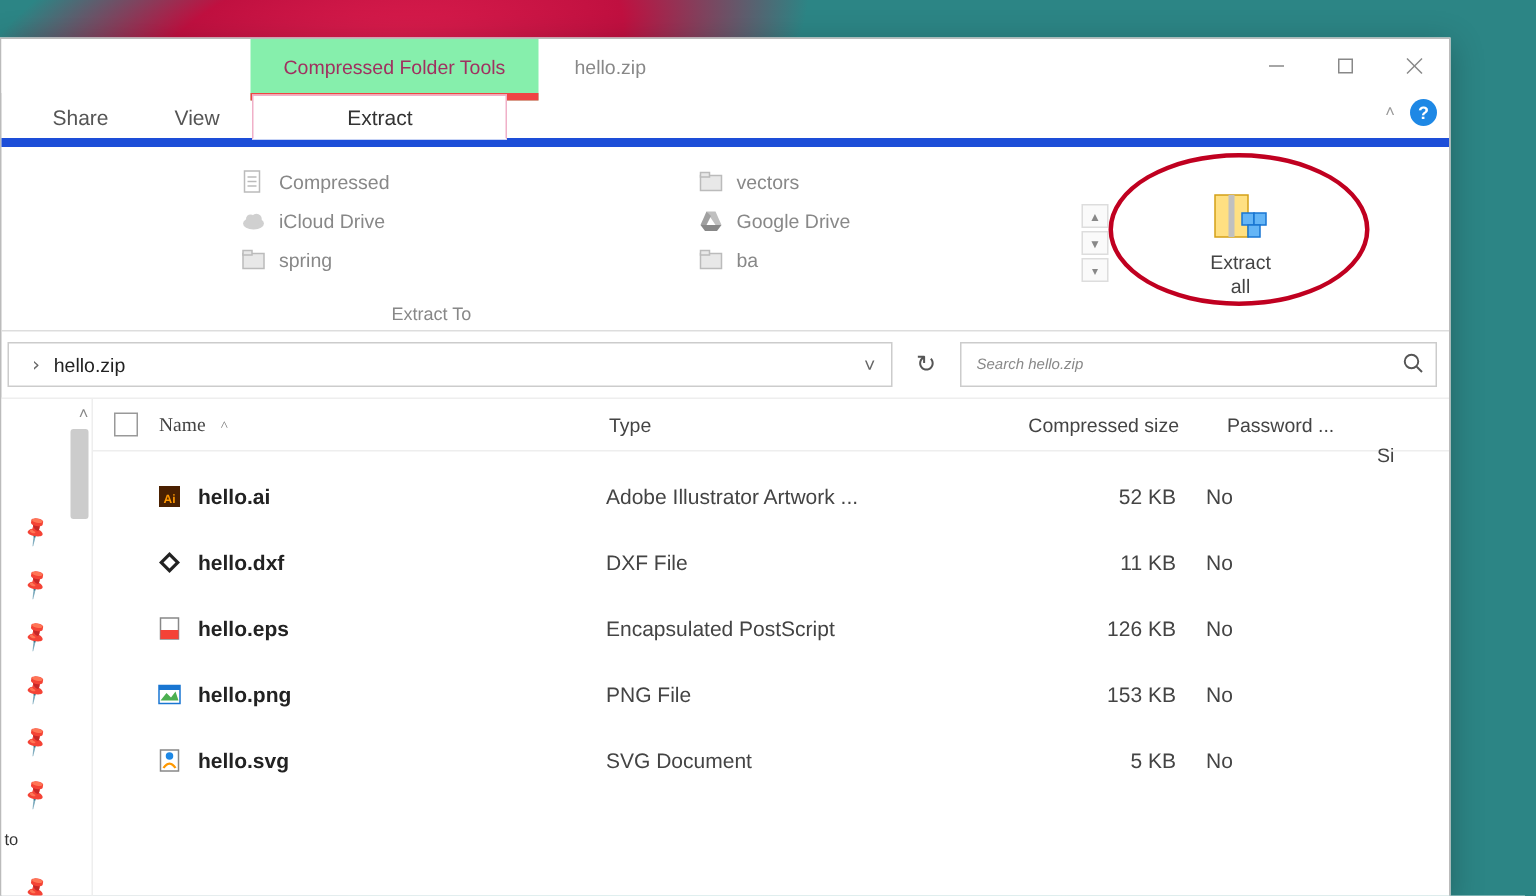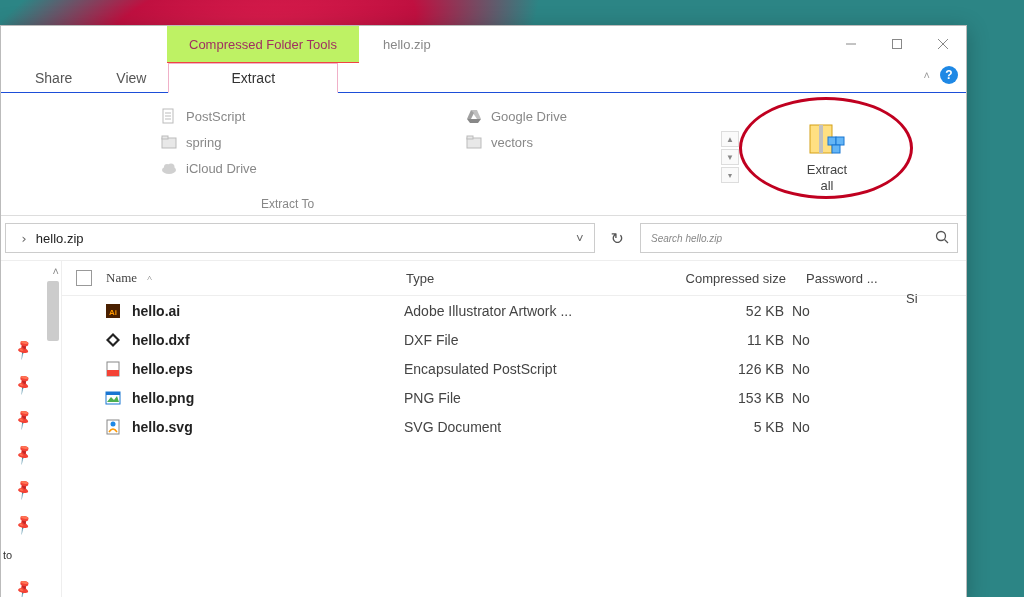--- a/index.html
+++ b/index.html
@@ -47,26 +47,26 @@
     height: 36px;
     background: #fff;
     position: relative;
   }
   .context-tab {
     position: absolute;
     left: 166px;
     top: 0;
     height: 36px;
     padding: 0 22px;
-    background: #bef264;
+    background: #86efac;
     color: #a03060;
     display: flex;
     align-items: center;
     font-size: 13px;
-    border-bottom: 1px solid #ef4444;
+    border-bottom: 5px solid #ef4444;
   }
   .window-title {
     position: absolute;
     left: 382px;
     top: 0;
     height: 36px;
     display: flex;
     align-items: center;
     color: #888;
     font-size: 13px;
@@ -86,21 +86,21 @@
     color: #888;
     cursor: pointer;
   }
   .win-btn svg { width: 12px; height: 12px; }
 
   
   .ribbon-tabs {
     display: flex;
     align-items: flex-end;
     height: 30px;
-    border-bottom: 1px solid #1d4ed8;
+    border-bottom: 6px solid #1d4ed8;
     position: relative;
     padding-left: 12px;
   }
   .ribbon-tab {
     padding: 6px 22px;
     color: #555;
     cursor: pointer;
     font-size: 14px;
   }
   .ribbon-tab.active {
@@ -346,45 +346,46 @@
   }
   .chk {
     width: 14px;
     height: 14px;
     border: 1px solid #999;
     margin-right: 14px;
     cursor: pointer;
   }
   .col-name { width: 300px; display:flex; align-items:center; gap:4px;font-family:Liberation Serif, serif; }
   .col-type { width: 220px; }
-  .col-comp { width: 160px; text-align: right; padding-right: 20px;}
+  .col-comp { width: 160px; text-align: right; padding-right: 32px;}
   .col-pass { width: 100px; }
   .col-si   { flex: 1; margin-top: 40px; }
   .sort-arrow { font-size: 9px; margin-left: 6px; color:#666; }
 
   .file-row {
     display: flex;
     align-items: center;
     height: 29px;
     padding-left: 42px;
     color: #333;
     font-size: 14px;
     cursor: pointer;
+    margin-top: 15px;
   }
   .file-icon {
     width: 18px;
     height: 18px;
     margin-right: 10px;
     display: flex;
     align-items: center;
     justify-content: center;
   }
   .cell-name { width: 272px; font-weight: 600; color:#222; }
   .cell-type { width: 220px; color:#444; font-weight:400;}
-  .cell-comp { width: 160px; text-align: right; color:#444; padding-right:8px; font-weight:400;}
+  .cell-comp { width: 160px; text-align: right; color:#444; padding-right:20px; font-weight:400;}
   .cell-pass { width: 100px; color:#444; font-weight:400;}
 </style>
 </head>
 <body>
 
 <div class="desktop-bg"></div>
 
 <div class="window">
 
   <div class="titlebar-row">
@@ -429,61 +430,70 @@
       <div class="dest-col" id="destcol1">
           <div class="dest-item">
             <span class="dest-icon">
               <svg width="18" height="18" viewBox="0 0 18 18">
                 <rect x="3" y="2" width="10" height="14" fill="#fff" stroke="#bbb"></rect>
                 <line x1="5" y1="6" x2="11" y2="6" stroke="#bbb"></line>
                 <line x1="5" y1="9" x2="11" y2="9" stroke="#bbb"></line>
                 <line x1="5" y1="12" x2="11" y2="12" stroke="#bbb"></line>
               </svg>
             </span>
-            <span>PostScript</span>
-          </div>
-          <div class="dest-item">
-            <span class="dest-icon">
-              <svg width="18" height="18" viewBox="0 0 18 18">
-                <rect x="2" y="5" width="14" height="10" fill="#e8e8e8" stroke="#bbb"></rect>
-                <rect x="2" y="3" width="6" height="3" fill="#e8e8e8" stroke="#bbb"></rect>
-              </svg>
-            </span>
-            <span>spring</span>
+            <span>Compressed</span>
           </div>
           <div class="dest-item">
             <span class="dest-icon">
               <svg width="18" height="18" viewBox="0 0 18 18">
                 <ellipse cx="9" cy="11" rx="7" ry="4" fill="#d0d0d0"></ellipse>
                 <circle cx="7" cy="8" r="3" fill="#d0d0d0"></circle>
                 <circle cx="11" cy="8" r="3.5" fill="#d0d0d0"></circle>
               </svg>
             </span>
             <span>iCloud Drive</span>
           </div>
+          <div class="dest-item">
+            <span class="dest-icon">
+              <svg width="18" height="18" viewBox="0 0 18 18">
+                <rect x="2" y="5" width="14" height="10" fill="#e8e8e8" stroke="#bbb"></rect>
+                <rect x="2" y="3" width="6" height="3" fill="#e8e8e8" stroke="#bbb"></rect>
+              </svg>
+            </span>
+            <span>spring</span>
+          </div>
         </div>
       <div class="dest-col" id="destcol2">
           <div class="dest-item">
             <span class="dest-icon">
               <svg width="18" height="18" viewBox="0 0 18 18">
+                <rect x="2" y="5" width="14" height="10" fill="#e8e8e8" stroke="#bbb"></rect>
+                <rect x="2" y="3" width="6" height="3" fill="#e8e8e8" stroke="#bbb"></rect>
+              </svg>
+            </span>
+            <span>vectors</span>
+          </div>
+          <div class="dest-item">
+            <span class="dest-icon">
+              <svg width="18" height="18" viewBox="0 0 18 18">
                 <polygon points="6,3 12,3 16,12 12,12" fill="#c0c0c0"></polygon>
                 <polygon points="6,3 2,12 6,12 9,6" fill="#a0a0a0"></polygon>
                 <polygon points="2,12 16,12 13,16 5,16" fill="#888"></polygon>
               </svg>
             </span>
             <span>Google Drive</span>
           </div>
           <div class="dest-item">
             <span class="dest-icon">
               <svg width="18" height="18" viewBox="0 0 18 18">
                 <rect x="2" y="5" width="14" height="10" fill="#e8e8e8" stroke="#bbb"></rect>
                 <rect x="2" y="3" width="6" height="3" fill="#e8e8e8" stroke="#bbb"></rect>
               </svg>
             </span>
-            <span>vectors</span>
+            <span>ba</span>
           </div>
         </div>
     </div>
     <div class="gallery-arrows">
       <div class="gallery-arrow">
           <span>▲</span>
         </div>
       <div class="gallery-arrow">
           <span>▼</span>
         </div>

